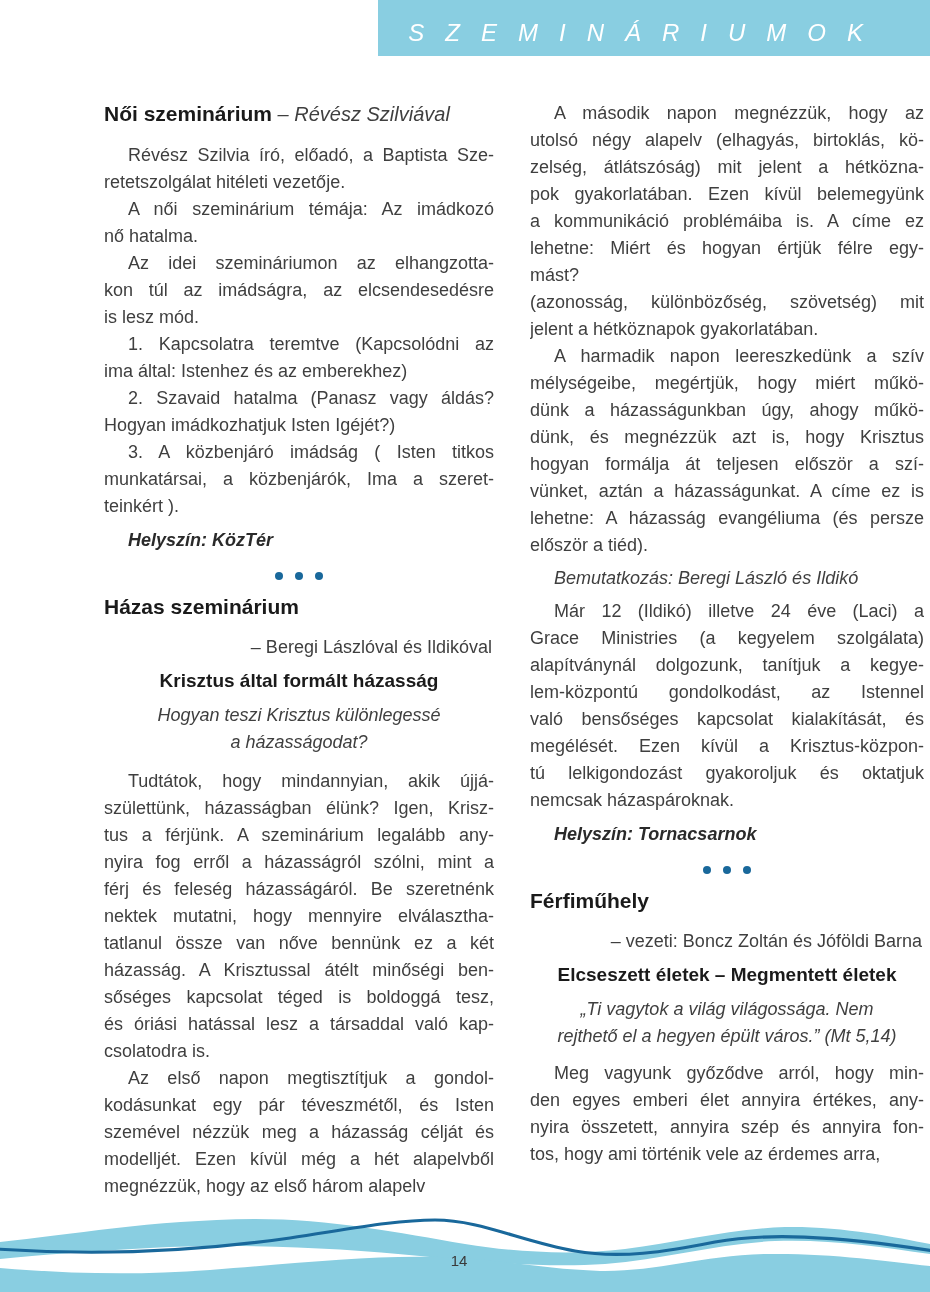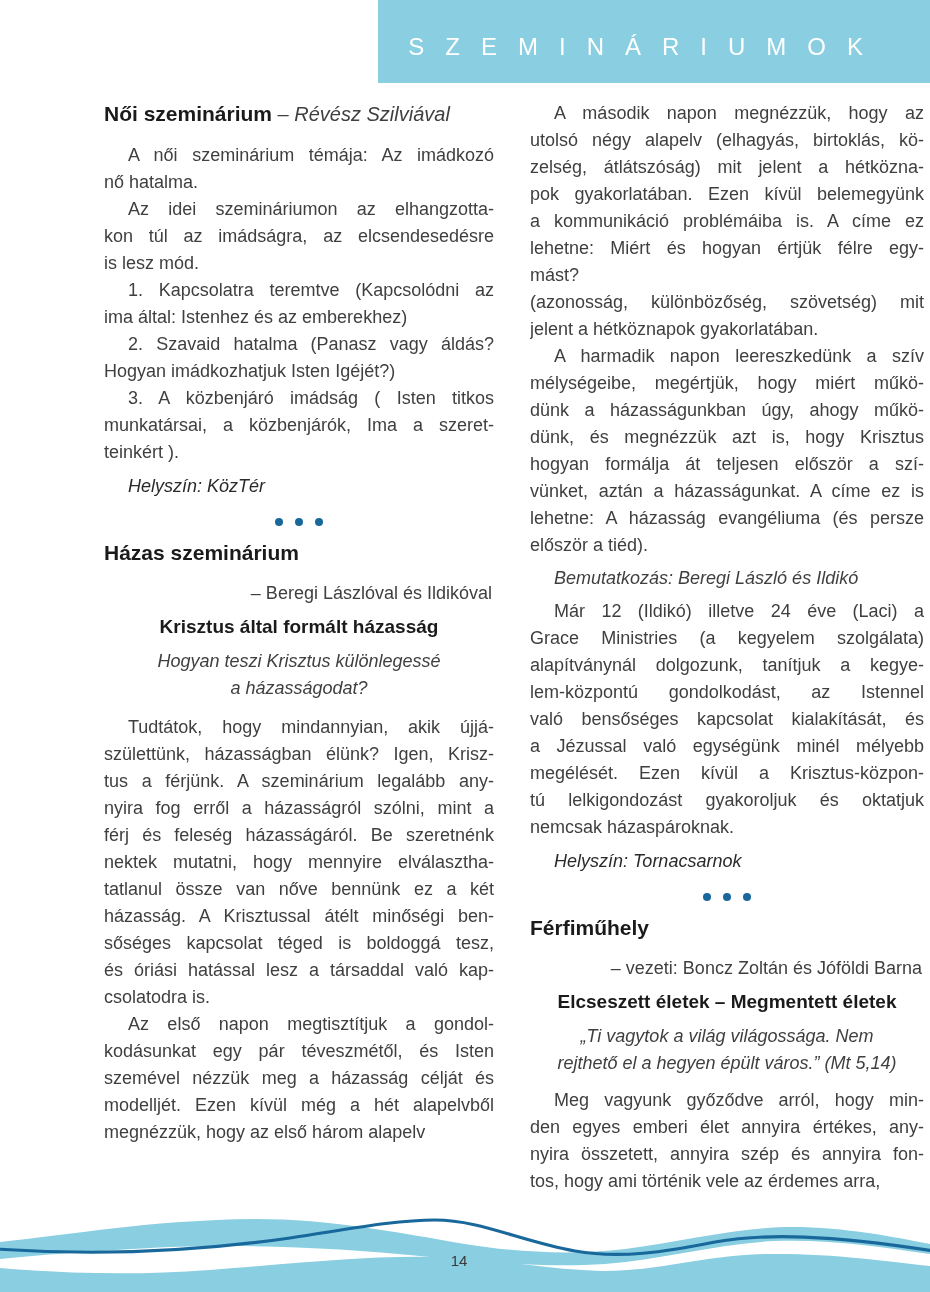--- a/index.html
+++ b/index.html
@@ -9,28 +9,29 @@
     height: 1292px;
     background: #ffffff;
     overflow: hidden;
     font-family: "Liberation Sans", "DejaVu Sans", sans-serif;
     color: #3f3f3f;
   }
 
   
   .band {
     position: absolute;
-    left: 378px; top: 0; right: 0; height: 83px;
+    left: 378px; top: 0; right: 0; height: 56px;
     background: #89cee1;
     display: flex;
     align-items: center;
     justify-content: flex-end;
     padding-right: 46px;
     padding-top: 10px;
     box-sizing: border-box;
+    font-style: italic;
   }
   .band-title {
     color: #ffffff;
     font-size: 24px;
     font-weight: normal;
     letter-spacing: 21px;
     white-space: nowrap;
     text-indent: 0;
   }
 
@@ -56,21 +57,21 @@
   .para .ln {
     text-align: justify;
     text-align-last: justify;
     white-space: normal;
     overflow: hidden;
   }
   .para .ln.last { text-align-last: left; }
   .para.indent .ln:first-child { text-indent: 24px; }
 
   .place {
-    font-weight: normal;
+    font-weight: bold;
     font-style: italic;
     color: #2a2a2a;
     padding-left: 24px;
     margin-top: 7px;
   }
 
   .dots { text-align: center; margin: 16px 0 13px 0; line-height: 10px; }
   .dot {
     display: inline-block;
     width: 8px; height: 8px;
@@ -111,20 +112,24 @@
 <body>
 
 <div class="page">
 
   <div class="band">
     <span class="band-title">SZEMINÁRIUMOK</span>
   </div>
 
   <div class="col col-left" id="col-left">
       <div class="blk heading"><span class="hb">Női szeminárium</span><span class="hi"> – Révész Szilviával</span></div>
+      <div class="blk para indent">
+        <div class="ln">Révész Szilvia író, előadó, a Baptista Sze-</div>
+        <div class="ln last">retetszolgálat hitéleti vezetője.</div>
+      </div>
       <div class="blk para indent">
         <div class="ln">A női szeminárium témája: Az imádkozó</div>
         <div class="ln last">nő hatalma.</div>
       </div>
       <div class="blk para indent">
         <div class="ln">Az idei szemináriumon az elhangzotta-</div>
         <div class="ln">kon túl az imádságra, az elcsendesedésre</div>
         <div class="ln last">is lesz mód.</div>
       </div>
       <div class="blk para indent">
@@ -191,21 +196,20 @@
         <div class="ln">lehetne: A házasság evangéliuma (és persze</div>
         <div class="ln last">először a tiéd).</div>
       </div>
       <div class="blk intro">Bemutatkozás: Beregi László és Ildikó</div>
       <div class="blk para indent">
         <div class="ln">Már 12 (Ildikó) illetve 24 éve (Laci) a</div>
         <div class="ln">Grace Ministries (a kegyelem szolgálata)</div>
         <div class="ln">alapítványnál dolgozunk, tanítjuk a kegye-</div>
         <div class="ln">lem-központú gondolkodást, az Istennel</div>
         <div class="ln">való bensőséges kapcsolat kialakítását, és</div>
-        <div class="ln">a Jézussal való egységünk minél mélyebb</div>
         <div class="ln">megélését. Ezen kívül a Krisztus-közpon-</div>
         <div class="ln">tú lelkigondozást gyakoroljuk és oktatjuk</div>
         <div class="ln last">nemcsak házaspároknak.</div>
       </div>
       <div class="blk place">Helyszín: Tornacsarnok</div>
       <div class="blk dots"><span class="dot"></span><span class="dot"></span><span class="dot"></span></div>
       <div class="blk heading"><span class="hb">Férfiműhely</span></div>
       <div class="blk byline">– vezeti: Boncz Zoltán és Jóföldi Barna</div>
       <div class="blk subhead">Elcseszett életek – Megmentett életek</div>
       <div class="blk quote">„Ti vagytok a világ világossága. Nem<br>rejthető el a hegyen épült város.” (Mt 5,14)</div>

